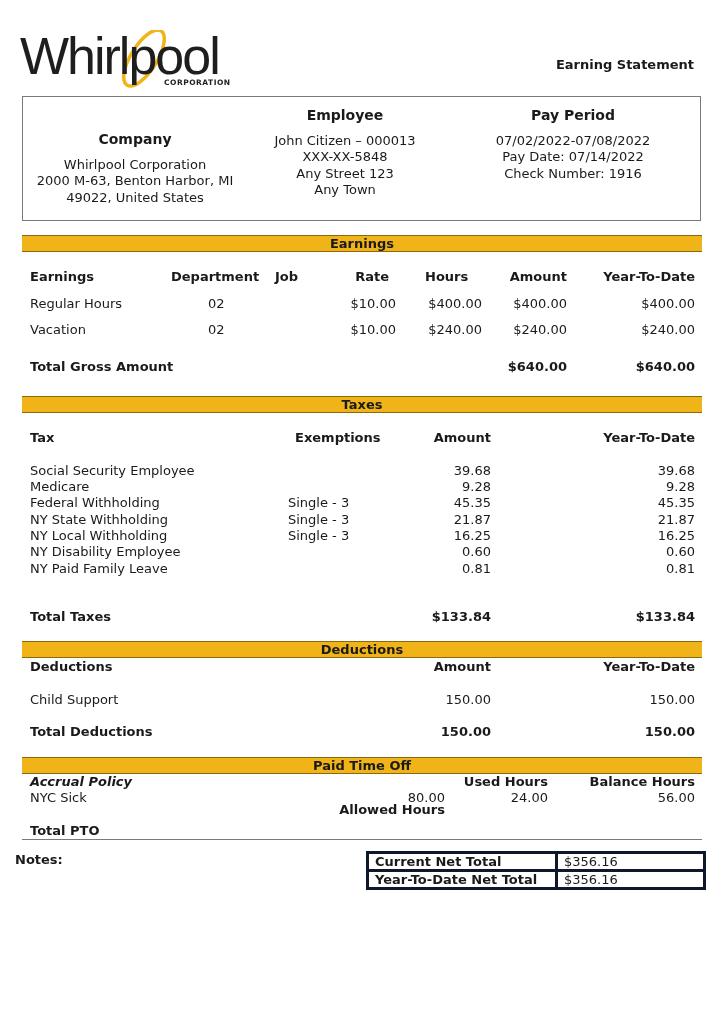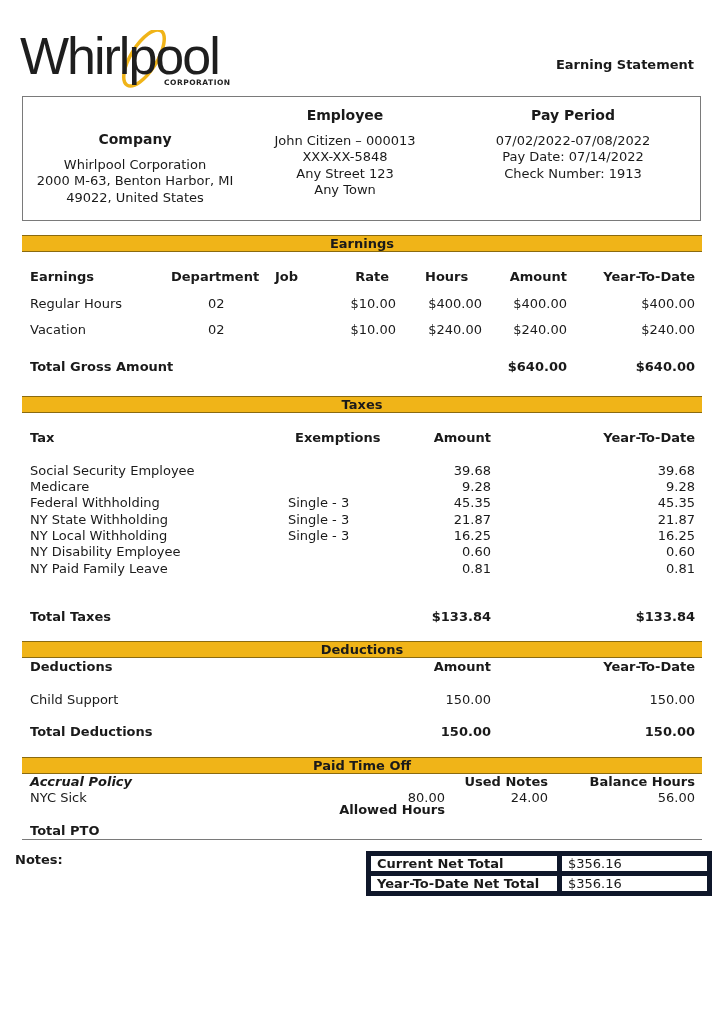--- a/index.html
+++ b/index.html
@@ -22,21 +22,21 @@
   .infocol .h { font-weight: bold; font-size: 14px; margin-bottom: 9px; }
 
   
   .bar { left: 22px; width: 680px; height: 17px; background: #f0b418; border-top: 1px solid #8a6a10; border-bottom: 1px solid #8a6a10; box-sizing: border-box; text-align: center; font-weight: bold; font-size: 13px; line-height: 15px; color: #1a1a1a; }
 
   .cell { position: absolute; white-space: nowrap; font-size: 13px; }
   .hline { position: absolute; height: 1px; background: #7a7a7a; }
 
   
   .nettable { position: absolute; left: 366px; top: 851px; border-collapse: collapse; font-size: 13px; }
-  .nettable td { border: 5px solid #0f172a; padding: 0 6px; height: 15px; line-height: 15px; }
+  .nettable td { border: 3px solid #0f172a; padding: 0 6px; height: 15px; line-height: 15px; }
   .nettable td.lbl { font-weight: bold; width: 174px; }
   .nettable td.val { width: 133px; }
 </style>
 </head>
 <body>
 
 <div class="abs logo">
   <svg class="logo-swoosh" width="190" height="64" viewBox="0 0 190 64">
     <ellipse cx="124" cy="28" rx="32" ry="13" transform="rotate(-58 124 28)" fill="none" stroke="#f0b418" stroke-width="3.5"></ellipse>
   </svg>
@@ -57,21 +57,21 @@
     <div class="h">Employee</div>
     <div>John Citizen – 000013</div>
     <div>XXX-XX-5848</div>
     <div>Any Street 123</div>
     <div>Any Town</div>
   </div>
   <div class="infocol" style="left:450px; width:200px;">
     <div class="h">Pay Period</div>
     <div>07/02/2022-07/08/2022</div>
     <div>Pay Date: 07/14/2022</div>
-    <div>Check Number: 1913</div>
+    <div>Check Number: 1916</div>
   </div>
 </div>
 
 <div class="abs bar" style="top:235px;">Earnings</div>
 
 <div class="cell b" style="left:30px; top:269px;">Earnings</div>
 <div class="cell b" style="left:171px; top:269px;">Department</div>
 <div class="cell b" style="left:275px; top:269px;">Job</div>
 <div class="cell b r" style="left:330px; top:269px; width:59px;">Rate</div>
 <div class="cell b" style="left:425px; top:269px;">Hours</div>
@@ -162,21 +162,21 @@
 </div>
 
 <div class="cell b" style="left:30px; top:724px;">Total Deductions</div>
 <div class="cell b r" style="left:400px; top:724px; width:91px;">150.00</div>
 <div class="cell b r" style="left:580px; top:724px; width:115px;">150.00</div>
 
 <div class="abs bar" style="top:757px;">Paid Time Off</div>
 
 <div class="cell b" style="left:30px; top:774px;font-style:italic;">Accrual Policy</div>
 <div class="cell b r" style="left:320px; top:774px; width:125px;margin-top:28px;">Allowed Hours</div>
-<div class="cell b r" style="left:455px; top:774px; width:93px;">Used Notes</div>
+<div class="cell b r" style="left:455px; top:774px; width:93px;">Used Hours</div>
 <div class="cell b r" style="left:580px; top:774px; width:115px;">Balance Hours</div>
 
 <div>
   <div class="cell" style="left:30px; top:790px;">NYC Sick</div>
   <div class="cell r" style="left:320px; top:790px; width:125px;">80.00</div>
   <div class="cell r" style="left:455px; top:790px; width:93px;">24.00</div>
   <div class="cell r" style="left:580px; top:790px; width:115px;">56.00</div>
 </div>
 
 <div class="cell b" style="left:30px; top:823px;">Total PTO</div>

